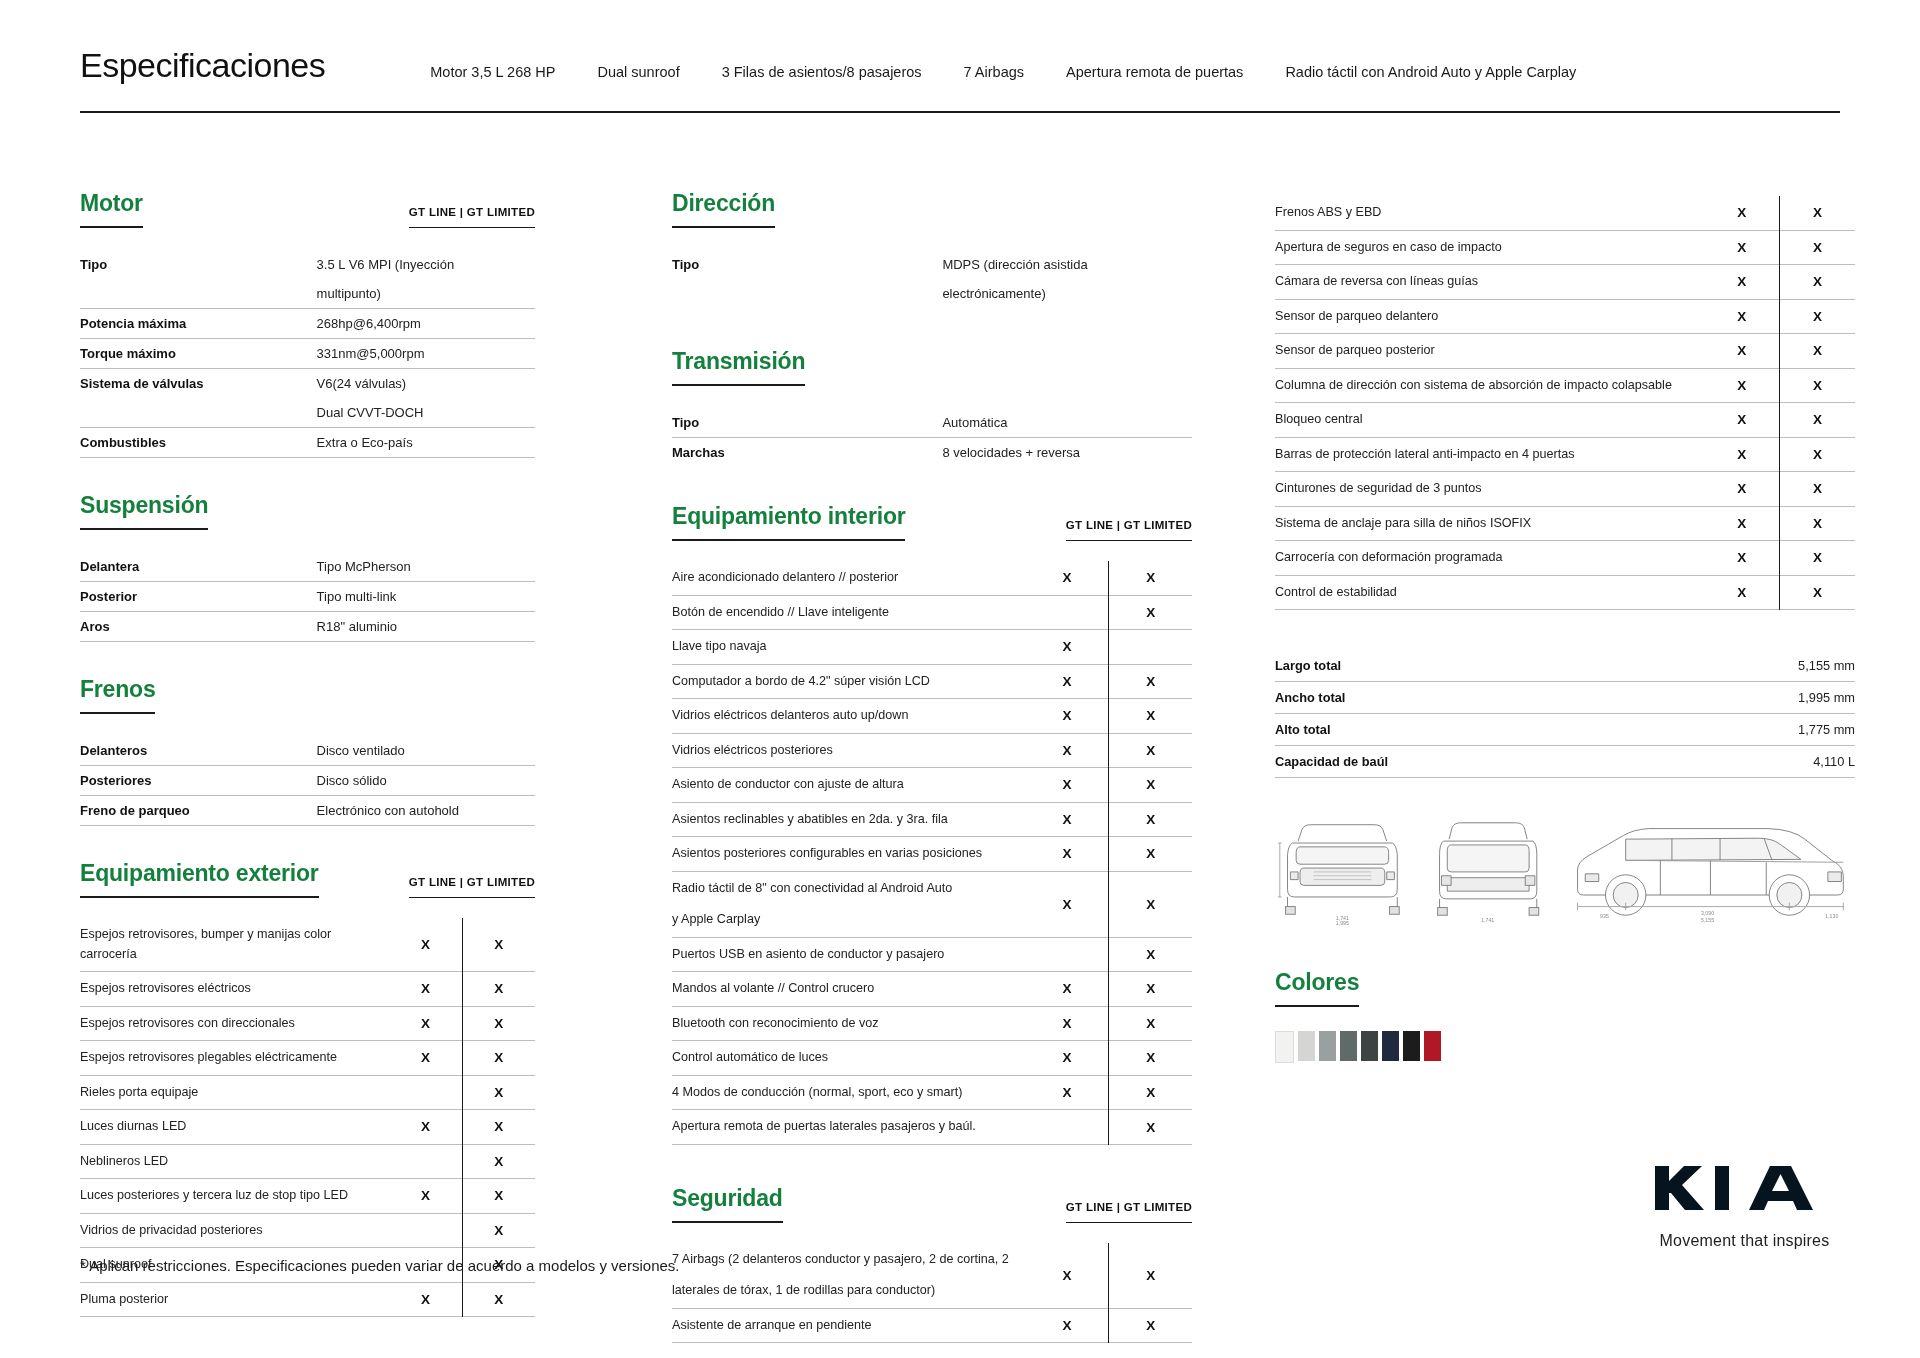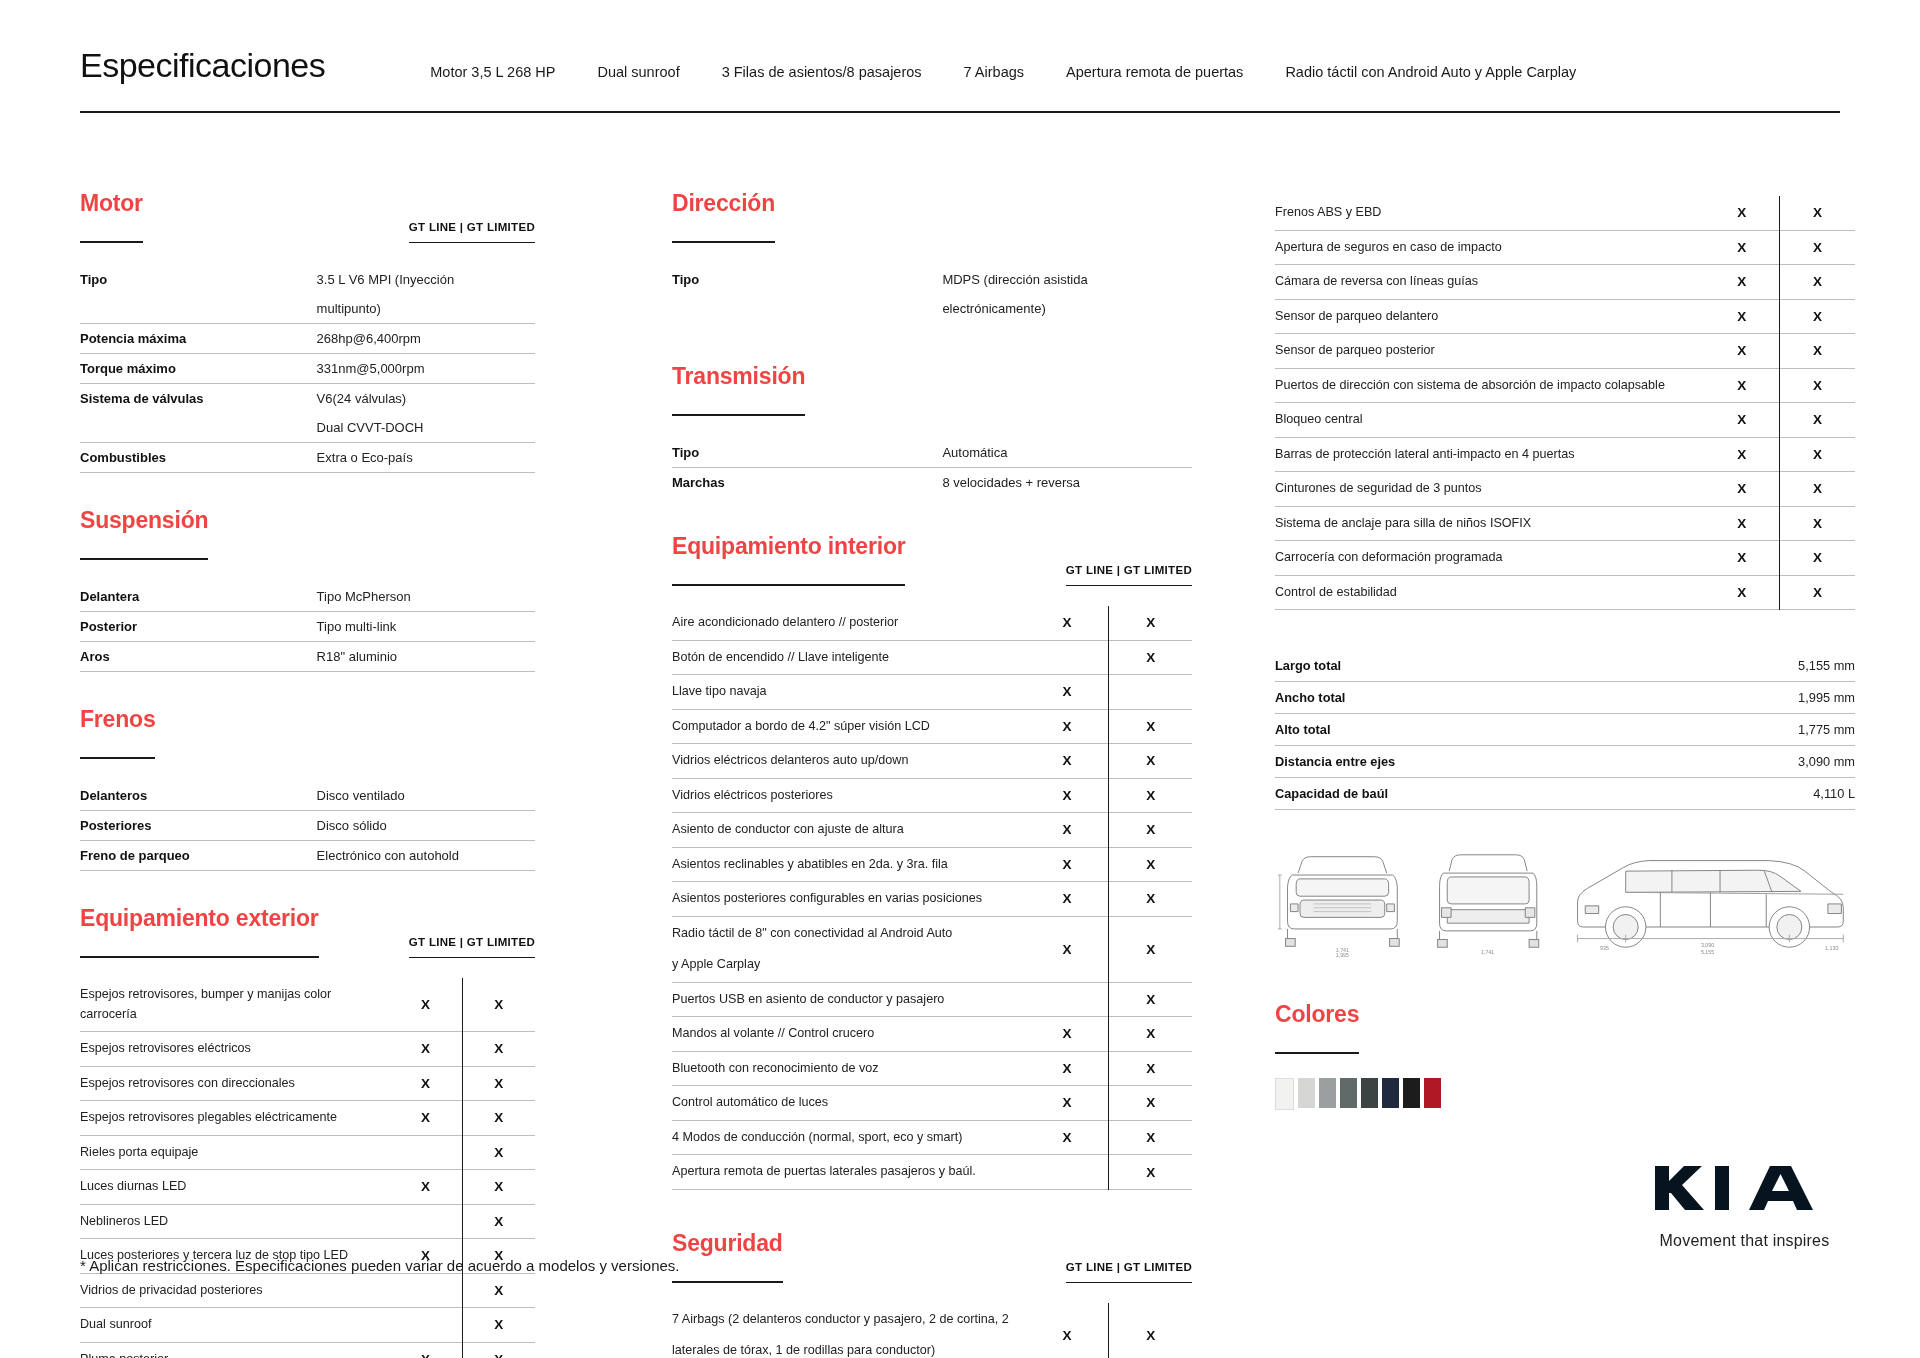--- a/index.html
+++ b/index.html
@@ -38,22 +38,22 @@
   .col-mid{left:672px;top:190px;width:520px;}
   .col-right{left:1275px;top:196px;width:580px;}
 
   
   .sec{margin-bottom:0;}
   .sec-head{
     display:flex;justify-content:space-between;align-items:flex-end;
     padding-bottom:4px;
   }
   .sec-title{
-    font-size:23px;font-weight:bold;color:#ef4444;letter-spacing:-0.2px;
-    border-bottom:2px solid #1a1a1a;padding-bottom:24px;display:inline-block;
+    font-size:23px;font-weight:bold;color:#15803d;letter-spacing:-0.2px;
+    border-bottom:2px solid #1a1a1a;padding-bottom:9px;display:inline-block;
   }
   .sec-cols{
     font-size:11.5px;font-weight:bold;letter-spacing:0.3px;color:#111;
     border-bottom:1.5px solid #1a1a1a;padding-bottom:9px;
     white-space:nowrap;
   }
 
   
   .spec{width:100%;border-collapse:collapse;margin-top:18px;}
   .spec tr{border-bottom:1px solid #bdbdbd;}
@@ -459,21 +459,21 @@
         <td class="name">Sensor de parqueo delantero</td>
         <td class="mk">X</td>
         <td class="mk sep">X</td>
       </tr>
       <tr>
         <td class="name">Sensor de parqueo posterior</td>
         <td class="mk">X</td>
         <td class="mk sep">X</td>
       </tr>
       <tr>
-        <td class="name">Puertos de dirección con sistema de absorción de impacto colapsable</td>
+        <td class="name">Columna de dirección con sistema de absorción de impacto colapsable</td>
         <td class="mk">X</td>
         <td class="mk sep">X</td>
       </tr>
       <tr>
         <td class="name">Bloqueo central</td>
         <td class="mk">X</td>
         <td class="mk sep">X</td>
       </tr>
       <tr>
         <td class="name">Barras de protección lateral anti-impacto en 4 puertas</td>
@@ -510,24 +510,20 @@
           <td class="lbl">Largo total</td>
           <td class="val">5,155 mm</td>
         </tr>
         <tr>
           <td class="lbl">Ancho total</td>
           <td class="val">1,995 mm</td>
         </tr>
         <tr>
           <td class="lbl">Alto total</td>
           <td class="val">1,775 mm</td>
-        </tr>
-        <tr>
-          <td class="lbl">Distancia entre ejes</td>
-          <td class="val">3,090 mm</td>
         </tr>
         <tr>
           <td class="lbl">Capacidad de baúl</td>
           <td class="val">4,110 L</td>
         </tr>
       </tbody>
         </table>
     </div>
 
     <div class="silhouettes">

